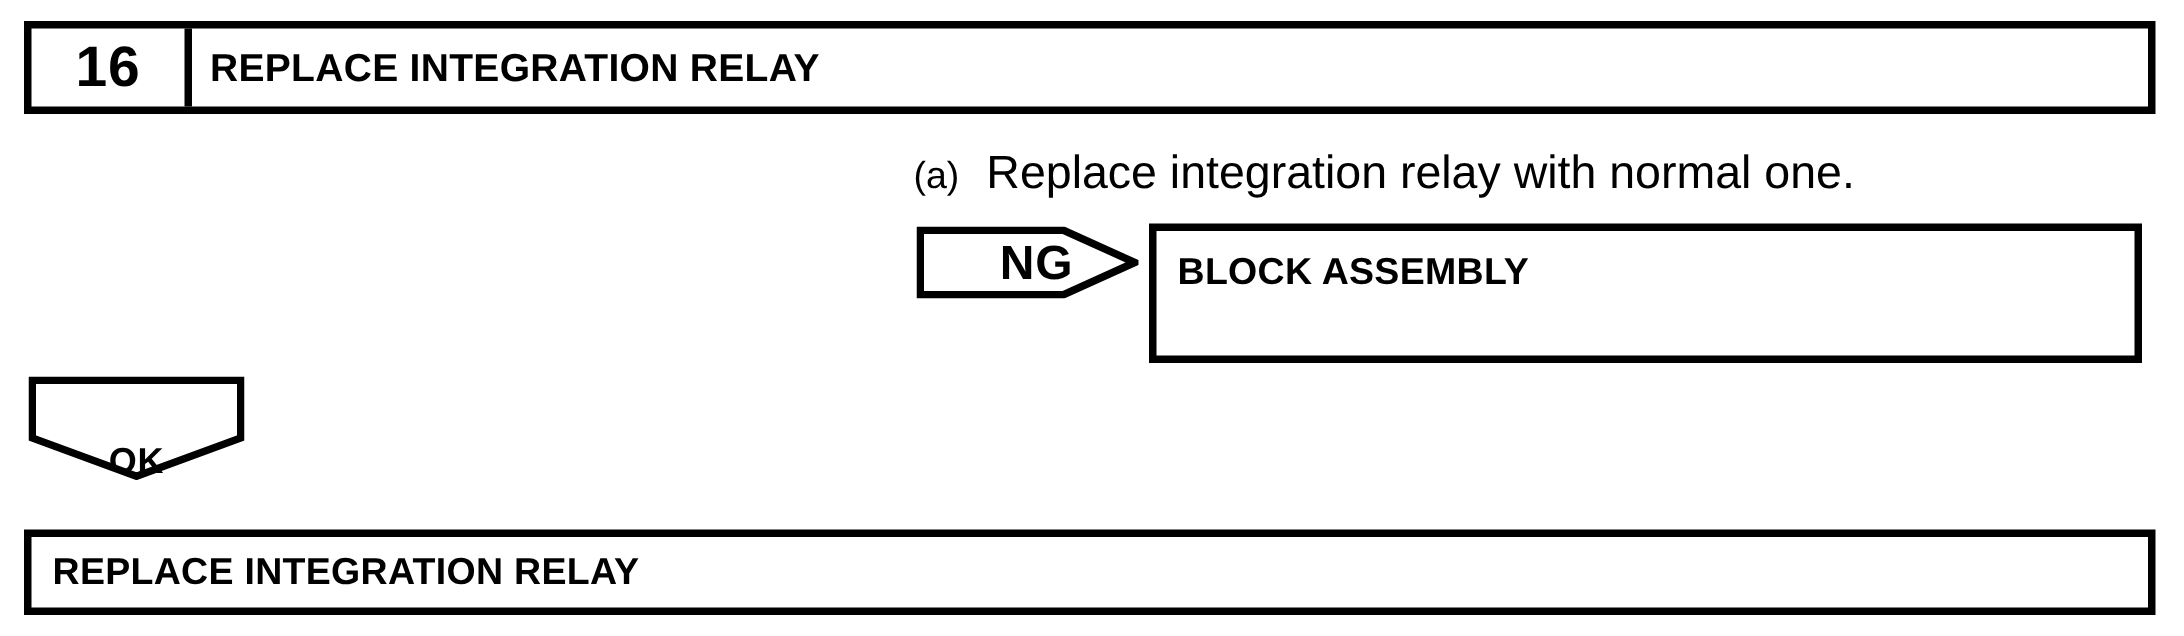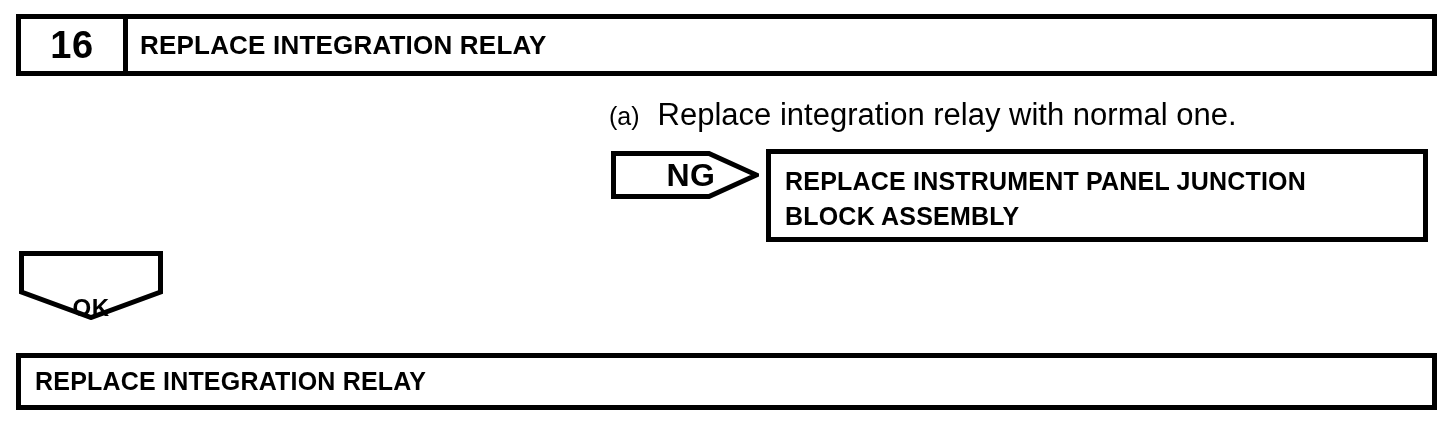--- a/index.html
+++ b/index.html
@@ -192,21 +192,20 @@
   </div>
 
   <div class="ng-arrow">
     <svg viewBox="0 0 148 48" xmlns="http://www.w3.org/2000/svg">
       <polygon points="2.5,2.5 98,2.5 145.5,24 98,45.5 2.5,45.5" fill="#ffffff" stroke="#000000" stroke-width="5" stroke-linejoin="miter"></polygon>
     </svg>
     <span class="ng-arrow-label">NG</span>
   </div>
 
   <div class="ng-result-box">
-    <div class="ng-result-line">REPLACE INSTRUMENT PANEL JUNCTION</div>
     <div class="ng-result-line">BLOCK ASSEMBLY</div>
   </div>
 
   <div class="ok-arrow">
     <svg viewBox="0 0 144 69" xmlns="http://www.w3.org/2000/svg">
       <polygon points="2.5,2.5 141.5,2.5 141.5,41 72,66.5 2.5,41" fill="#ffffff" stroke="#000000" stroke-width="5" stroke-linejoin="miter"></polygon>
     </svg>
     <span class="ok-arrow-label">OK</span>
   </div>
 

